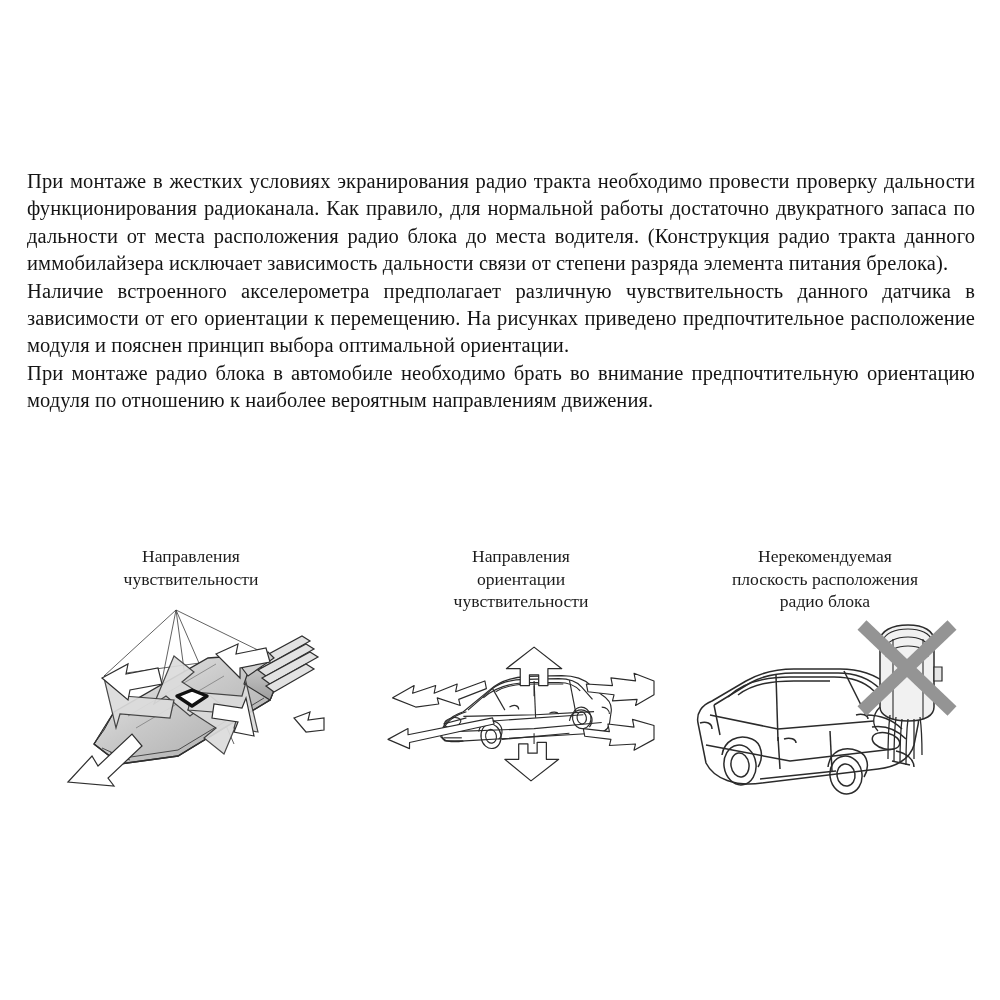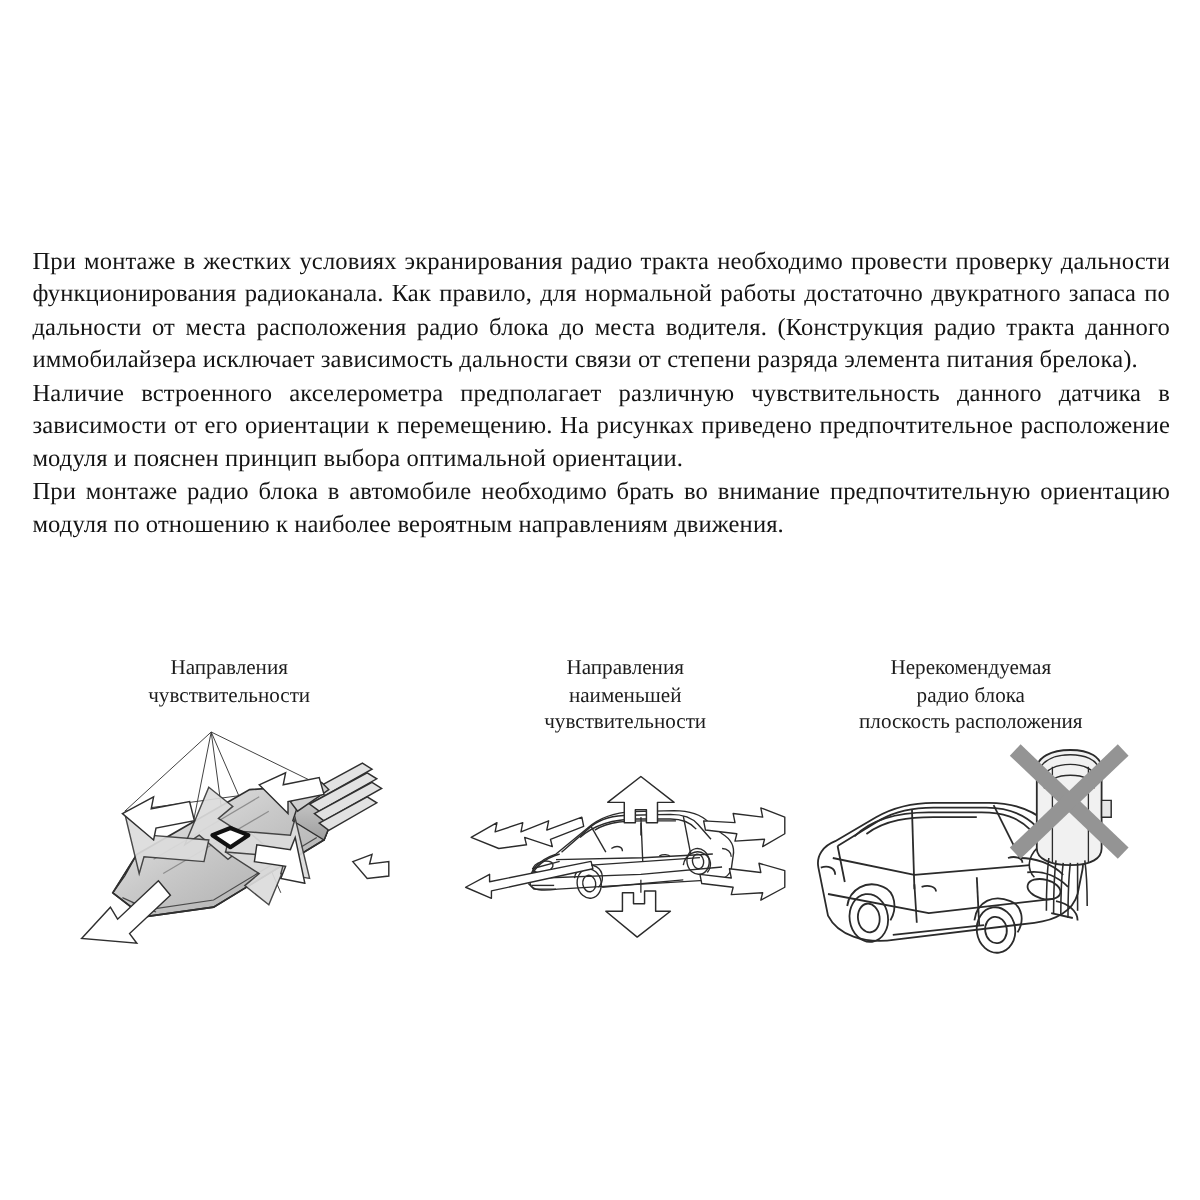--- a/index.html
+++ b/index.html
@@ -17,21 +17,20 @@
     font-family: "Liberation Serif", "DejaVu Serif", serif;
     color: #1a1a1a;
   }
 
   
   #body-text {
     position: absolute;
     left: 27px;
     top: 168px;
     width: 948px;
-    margin-top: 37px;
   }
   .para {
     margin: 0;
     font-size: 20.5px;
     line-height: 27.4px;
     color: #141414;
     text-align: justify;
     text-justify: inter-word;
     letter-spacing: 0.1px;
   }
@@ -55,21 +54,21 @@
     text-align: center;
     font-size: 17.6px;
     line-height: 22.5px;
     color: #1c1c1c;
     font-family: "Liberation Serif", "DejaVu Serif", serif;
   }
   .fig-caption div { white-space: nowrap; }
 
   #figure-1 { left: 58px;  width: 266px; }
   #figure-2 { left: 388px; width: 266px; }
-  #figure-3 { left: 664px; width: 290px; }
+  #figure-3 { left: 680px; width: 290px; }
 
   .fig-art {
     position: relative;
     margin-top: 6px;
   }
   #figure-1 .fig-art { height: 190px; }
   #figure-2 .fig-art { height: 190px; }
   #figure-3 .fig-art { height: 190px; }
 
   svg { display: block; overflow: visible; }
@@ -171,21 +170,21 @@
           <g>
             <path d="M119 100 L134 94 L149 100 L134 110 Z" fill="#ffffff" stroke="#111111" stroke-width="3.4" stroke-linejoin="round"></path>
           </g>
         </svg>
       </div>
     </div>
 
     <div class="figure" id="figure-2">
       <div class="fig-caption">
         <div>Направления</div>
-        <div>наименьшей</div>
+        <div>ориентации</div>
         <div>чувствительности</div>
       </div>
       <div class="fig-art">
         <svg width="266" height="190" viewBox="-40 0 346 190">
 
           <g fill="none" stroke="#2b2b2b" stroke-width="1.5" stroke-linejoin="round">
 
             <path d="M30 124 C28 110, 40 98, 58 92 L92 64 C104 53, 122 47, 142 46
                      L186 45 C204 45, 216 50, 224 58 L238 70
                      C248 76, 252 84, 250 94 L248 108
@@ -267,22 +266,22 @@
             <path d="M150 120 L150 134"></path>
             <path d="M96 104 L214 96"></path>
           </g>
         </svg>
       </div>
     </div>
 
     <div class="figure" id="figure-3">
       <div class="fig-caption">
         <div>Нерекомендуемая</div>
+        <div>плоскость расположения</div>
         <div>радио блока</div>
-        <div>плоскость расположения</div>
       </div>
       <div class="fig-art">
         <svg width="290" height="190" viewBox="0 0 290 190">
 
           <g fill="none" stroke="#2b2b2b" stroke-width="1.5" stroke-linejoin="round">
 
             <path d="M18 104 C16 94, 22 86, 32 82 L66 62 C80 54, 96 50, 114 50
                      L160 50 C180 50, 196 56, 208 66 L226 80
                      C236 88, 240 96, 238 106 L234 126
                      C230 140, 216 148, 198 150 L82 164

